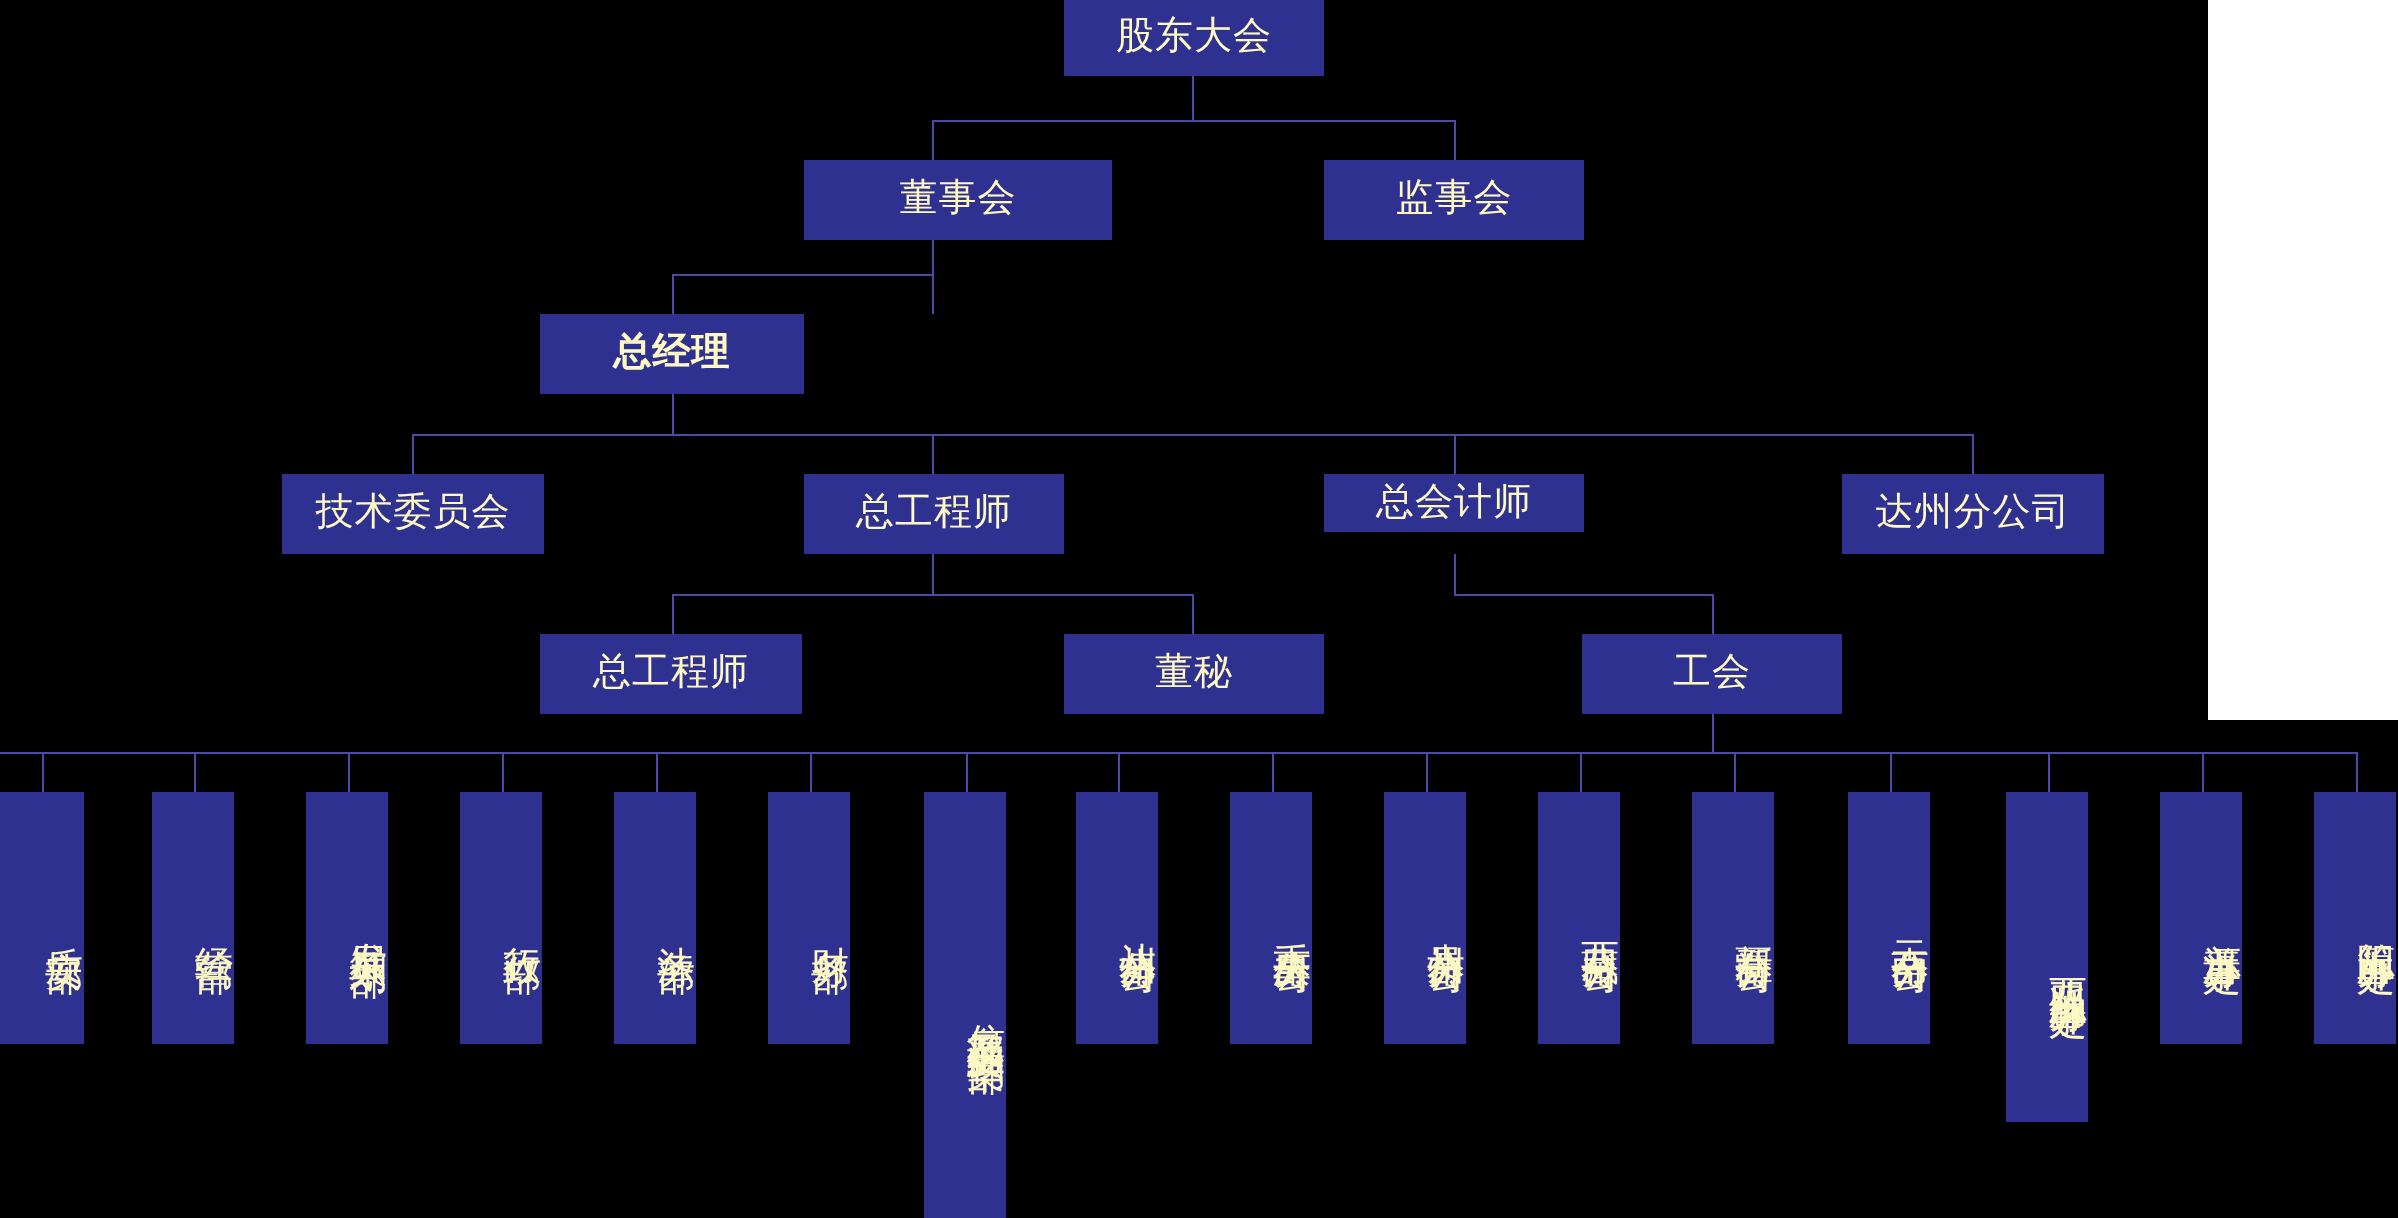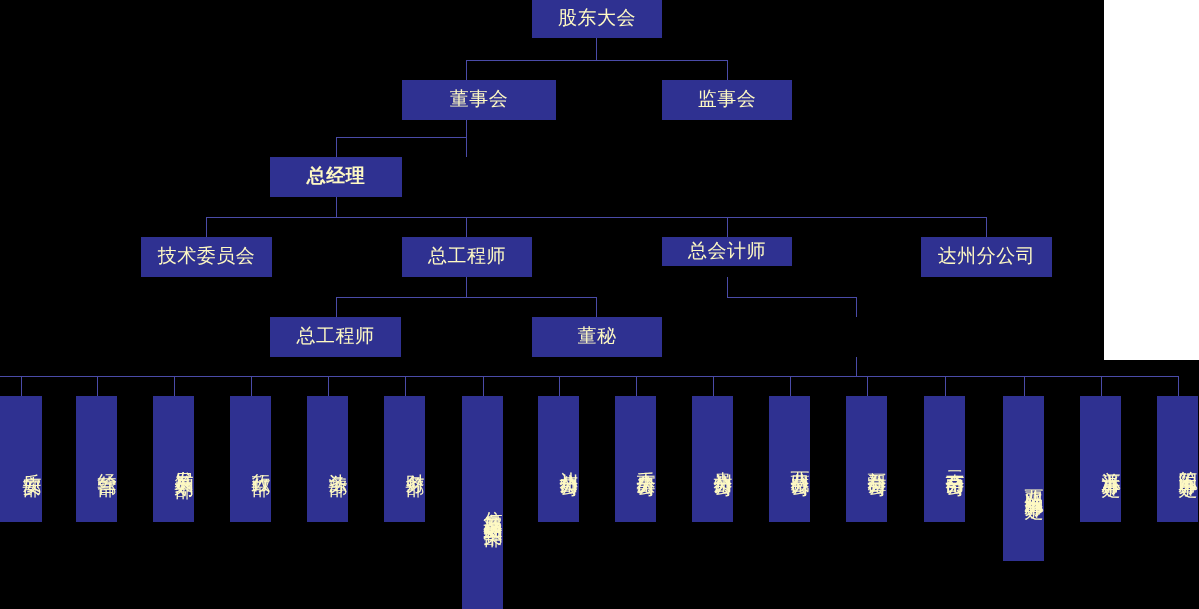--- a/index.html
+++ b/index.html
@@ -142,20 +142,23 @@
   </div>
 
   <div class="node horiz" style="left:270px; top:317px; width:131px; height:40px;">
     <span>总工程师</span>
   </div>
 
   <div class="node horiz" style="left:532px; top:317px; width:130px; height:40px;">
     <span>董秘</span>
   </div>
 
+  <div class="node horiz" style="left:791px; top:317px; width:130px; height:40px;">
+    <span>工会</span>
+  </div>
 
   <div id="dept-nodes">
       <div class="node vert" style="left: 0px; top: 396px; width: 42px; height: 126px;">
         <span>质安部</span>
       </div>
       <div class="node vert" style="left: 76px; top: 396px; width: 41px; height: 126px;">
         <span>经营部</span>
       </div>
       <div class="node vert" style="left: 153px; top: 396px; width: 41px; height: 126px;">
         <span>发展策划部</span>

